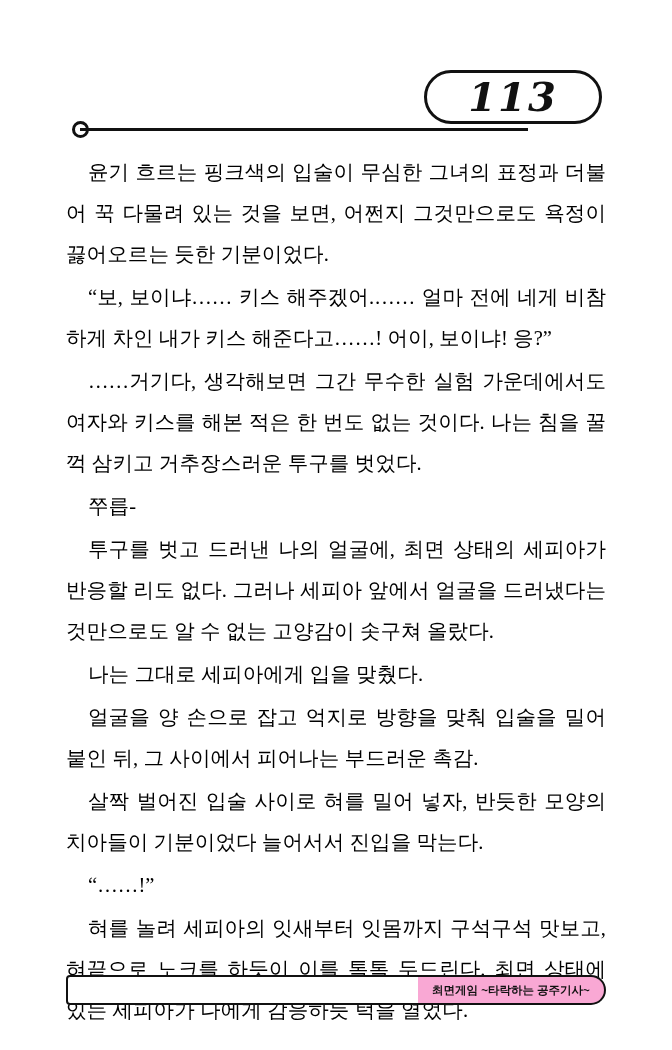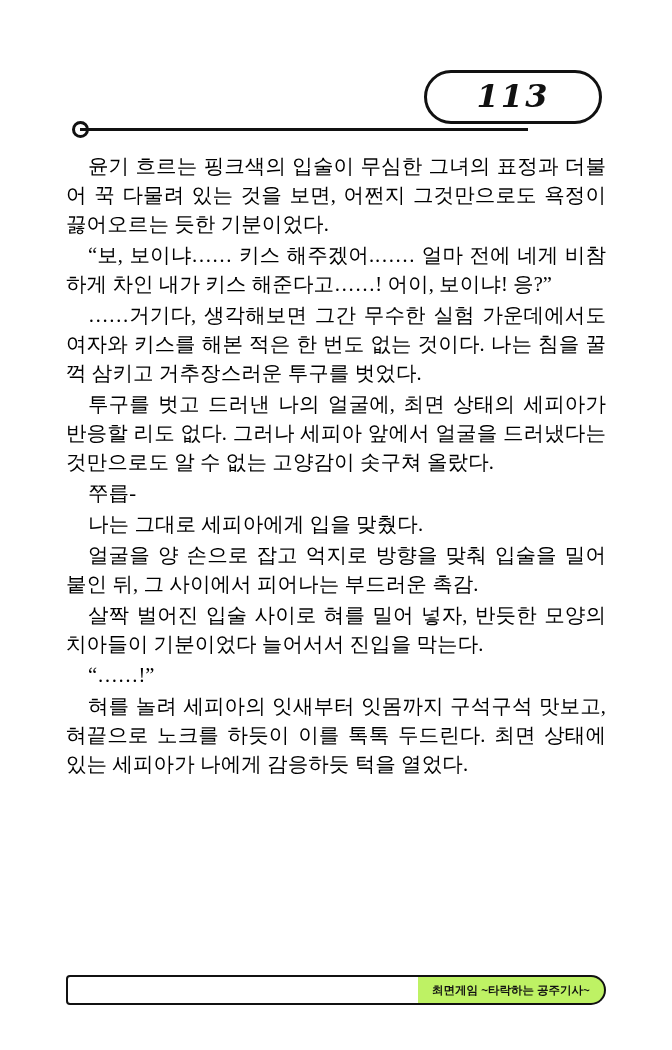--- a/index.html
+++ b/index.html
@@ -47,21 +47,21 @@
     z-index: -1;
   }
   .pagenum-text {
     position: absolute;
     top: 50%;
     left: 50%;
     transform: translate(-50%, -52%);
     font-family: "DejaVu Serif", serif;
     font-style: italic;
     font-weight: bold;
-    font-size: 32px;
+    font-size: 40px;
     letter-spacing: 2px;
     color: #111111;
     white-space: nowrap;
   }
 
   .header-rule {
     position: absolute;
     top: 58px;
     left: 80px;
     width: 448px;
@@ -83,21 +83,21 @@
   
   .body-text {
     position: absolute;
     top: 152px;
     left: 66px;
     width: 540px;
   }
   .para {
     margin: 0 0 2px 0;
     font-size: 20.5px;
-    line-height: 29px;
+    line-height: 41px;
     text-indent: 22px;
     text-align: justify;
     text-justify: inter-character;
     word-break: break-all;
     letter-spacing: 0.1px;
   }
 
   
   .footer {
     position: absolute;
@@ -120,21 +120,21 @@
   .footer-tab {
     position: absolute;
     top: 0;
     left: 352px;
     width: 188px;
     height: 30px;
     border: 2px solid #111111;
     border-left: none;
     border-radius: 0 15px 15px 0;
     box-sizing: border-box;
-    background: #bef264;
+    background: #f9a8d4;
     overflow: hidden;
   }
   .footer-tab-text {
     position: absolute;
     top: 50%;
     left: 14px;
     transform: translateY(-50%);
     font-family: "Liberation Sans", sans-serif;
     font-size: 11.5px;
     font-weight: bold;
@@ -151,22 +151,22 @@
   <div class="pagenum-capsule">
     <div class="shadow"></div>
     <div class="pagenum-text">113</div>
   </div>
 </div>
 
 <div class="body-text">
   <p class="para">윤기 흐르는 핑크색의 입술이 무심한 그녀의 표정과 더불어 꾹 다물려 있는 것을 보면, 어쩐지 그것만으로도 욕정이 끓어오르는 듯한 기분이었다.</p>
   <p class="para">“보, 보이냐…… 키스 해주겠어.…… 얼마 전에 네게 비참하게 차인 내가 키스 해준다고……! 어이, 보이냐! 응?”</p>
   <p class="para">……거기다, 생각해보면 그간 무수한 실험 가운데에서도 여자와 키스를 해본 적은 한 번도 없는 것이다. 나는 침을 꿀꺽 삼키고 거추장스러운 투구를 벗었다.</p>
+  <p class="para">쭈릅-</p>
   <p class="para">투구를 벗고 드러낸 나의 얼굴에, 최면 상태의 세피아가 반응할 리도 없다. 그러나 세피아 앞에서 얼굴을 드러냈다는 것만으로도 알 수 없는 고양감이 솟구쳐 올랐다.</p>
-  <p class="para">쭈릅-</p>
   <p class="para">나는 그대로 세피아에게 입을 맞췄다.</p>
   <p class="para">얼굴을 양 손으로 잡고 억지로 방향을 맞춰 입술을 밀어 붙인 뒤, 그 사이에서 피어나는 부드러운 촉감.</p>
   <p class="para">살짝 벌어진 입술 사이로 혀를 밀어 넣자, 반듯한 모양의 치아들이 기분이었다 늘어서서 진입을 막는다.</p>
   <p class="para">“……!”</p>
   <p class="para">혀를 놀려 세피아의 잇새부터 잇몸까지 구석구석 맛보고, 혀끝으로 노크를 하듯이 이를 톡톡 두드린다. 최면 상태에 있는 세피아가 나에게 감응하듯 턱을 열었다.</p>
 </div>
 
 <div class="footer">
   <div class="footer-box"></div>
   <div class="footer-tab">

